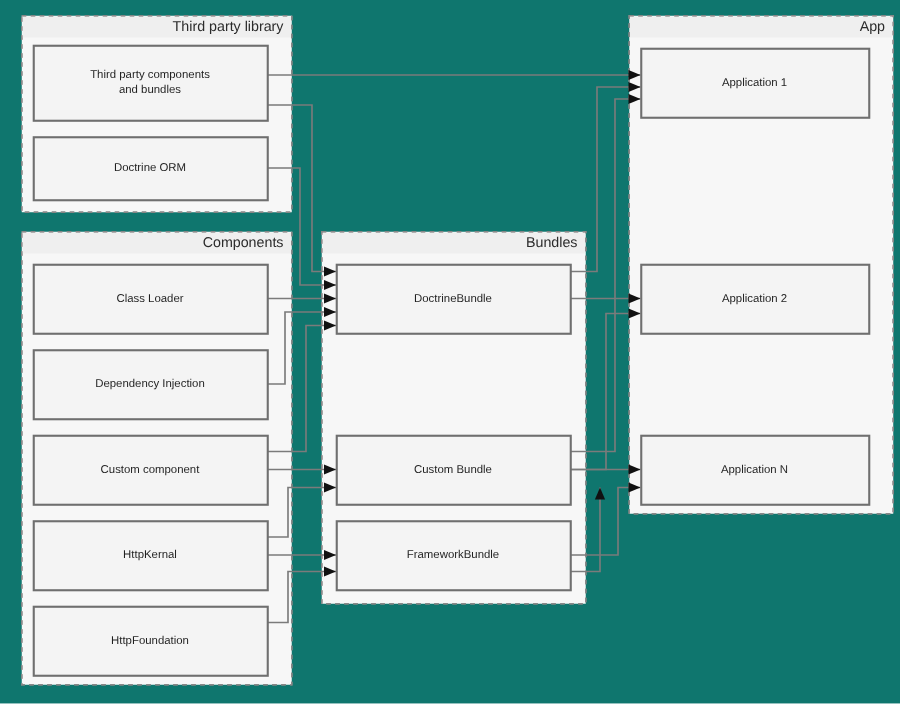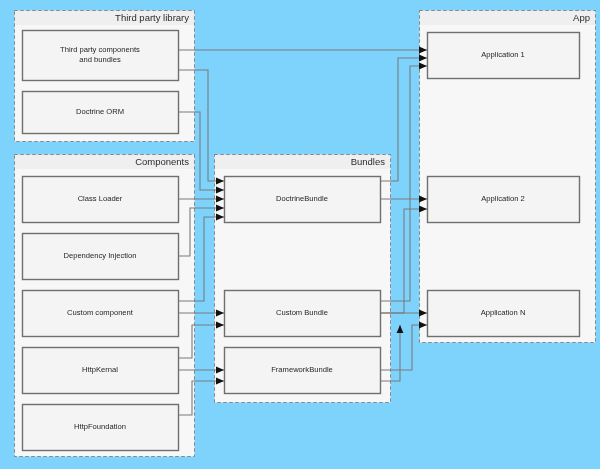--- a/index.html
+++ b/index.html
@@ -4,21 +4,21 @@
 <style>
   html, body {
     margin: 0;
     padding: 0;
     background: #ffffff;
   }
   #diagram-root {
     position: relative;
     width: 600px;
     height: 469px;
-    background: #7dd3fc;
+    background: #0f766e;
     font-family: "Liberation Sans", "DejaVu Sans", sans-serif;
     overflow: hidden;
   }
   svg.canvas {
     display: block;
     width: 600px;
     height: 469px;
   }
   .grp-fill {
     fill: #f7f7f7;

